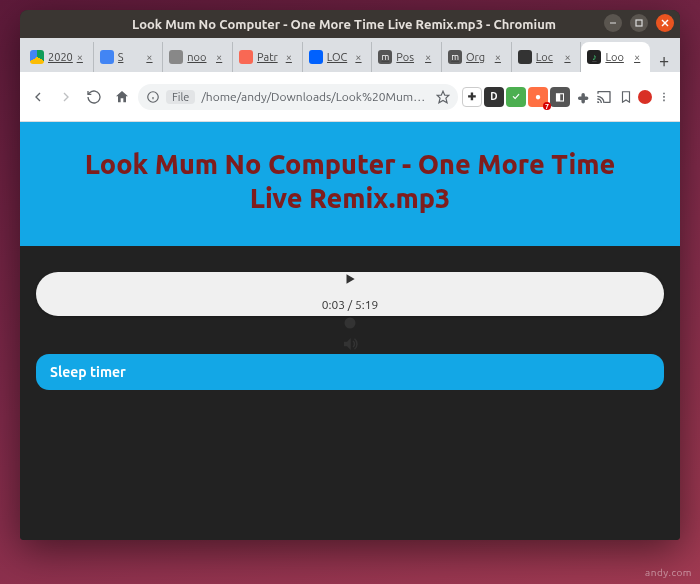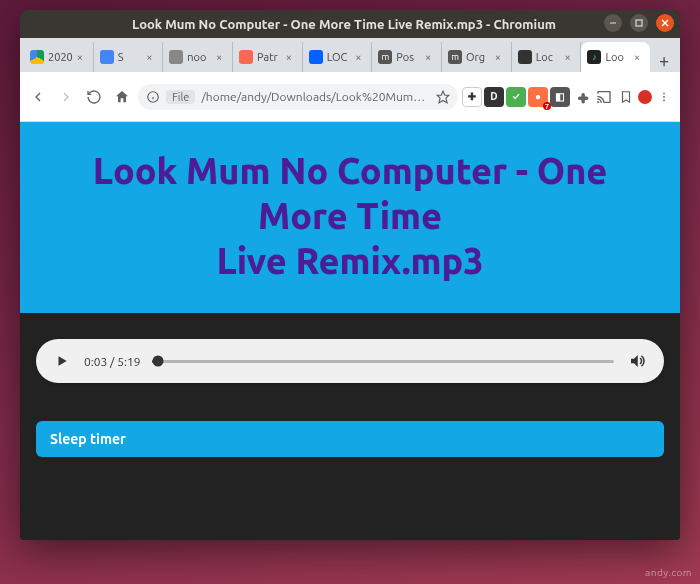--- a/index.html
+++ b/index.html
@@ -8,51 +8,51 @@
   .window { position:absolute; top:10px; left:20px; width:660px; height:530px; background:#2b2b2b; border-radius:8px 8px 4px 4px; box-shadow:0 10px 40px rgba(0,0,0,.5); display:flex; flex-direction:column; overflow:hidden; }
   
   .titlebar { height:28px; background:#3a3632; display:flex; align-items:center; position:relative; color:#e6e1dc; font-size:13px; font-weight:bold; }
   .titlebar .title { position:absolute; left:0; right:12px; text-align:center; pointer-events:none; }
   .winbtns { position:absolute; right:6px; top:4px; display:flex; gap:8px; }
   .winbtn { width:18px; height:18px; border-radius:50%; background:#5a554f; display:flex; align-items:center; justify-content:center; }
   .winbtn.close { background:#e95420; }
   .winbtn svg { width:10px; height:10px; }
   
   .tabstrip { height:34px; background:#dcdfe3; display:flex; align-items:flex-end; padding:0 4px; }
-  .tab { height:30px; display:flex; align-items:center; gap:4px; padding:0 6px; font-size:11px; color:#444; border-right:1px solid #b8bcc0; min-width:0; flex:1 1 0; max-width:70px; overflow:hidden;}
+  .tab { height:30px; display:flex; align-items:center; gap:4px; padding:0 6px; font-size:11px; color:#444; border-right:1px solid #b8bcc0; min-width:0; flex:1 1 0; max-width:70px; overflow:hidden;text-decoration:underline;}
   .tab.active { background:#fff; border-radius:8px 8px 0 0; border-right:none; }
   .tab .fav { width:14px; height:14px; border-radius:3px; flex:0 0 14px; display:flex; align-items:center; justify-content:center; font-size:9px; color:#fff;}
   .tab .lbl { white-space:nowrap; overflow:hidden; text-overflow:clip; flex:1 1 auto;}
   .tab .x { flex:0 0 10px; font-size:11px; color:#666;}
   .newtab { width:24px; height:24px; display:flex; align-items:center; justify-content:center; font-size:18px; color:#444; margin-left:2px;}
   
   .toolbar { height:50px; background:#fff; border-bottom:1px solid #dadce0; display:flex; align-items:center; padding:0 6px; gap:4px; }
   .tbtn { width:24px; height:24px; display:flex; align-items:center; justify-content:center; color:#5f6368; border-radius:50%; }
   .tbtn svg { width:16px; height:16px; }
   .omnibox { flex:1; height:26px; background:#f1f3f4; border-radius:13px; display:flex; align-items:center; padding:0 8px; gap:6px; font-size:12px; color:#5f6368; overflow:hidden;}
   .omnibox .chip { background:#e2e4e6; padding:1px 6px; border-radius:4px; font-size:11px; }
   .omnibox .url { white-space:nowrap; overflow:hidden; text-overflow:ellipsis; flex:1;}
   .ext { display:flex; gap:2px; align-items:center;}
   .exticon { width:20px; height:20px; border-radius:4px; display:flex; align-items:center; justify-content:center; font-size:10px; font-weight:bold;}
   .record { width:14px; height:14px; border-radius:50%; background:#d93025; }
   
   .page { flex:1; background:#222; overflow:auto; }
-  .hero { background:#13a7e6; color:#4c1d95; text-align:center; padding:26px 30px 30px; font-weight:800; font-size:36px; line-height:1.25; }
+  .hero { background:#13a7e6; color:#7f1d1d; text-align:center; padding:26px 30px 30px; font-weight:800; font-size:27px; line-height:1.25; }
   .hero span{ display:block;}
   .player-wrap { padding:26px 16px 38px; }
-  .player { background:#f0f0f0; border-radius:28px; height:44px; display:flex; align-items:center; padding:0 16px; gap:12px; box-shadow:0 1px 3px rgba(0,0,0,.3);}
+  .player { background:#f0f0f0; border-radius:28px; height:44px; display:flex; align-items:center; padding:0 16px; gap:12px; box-shadow:0 1px 3px rgba(0,0,0,.3);flex-direction:column;}
   .play { width:20px; height:20px; display:flex; align-items:center; justify-content:center;}
   .play svg{ width:14px; height:14px;}
   .time { font-size:12px; color:#333; }
   .track { flex:1; height:3px; background:#b5b5b5; position:relative; border-radius:2px;}
   .track .prog { position:absolute; left:0; top:0; bottom:0; width:1.2%; background:#333; border-radius:2px;}
   .track .knob { position:absolute; left:1.2%; top:50%; width:11px; height:11px; background:#333; border-radius:50%; transform:translate(-50%,-50%);}
   .vol { width:22px; height:22px; display:flex; align-items:center; justify-content:center;}
   .vol svg{width:18px;height:18px;}
-  .card { margin:0 16px 20px; background:#fff; border-radius:6px; overflow:hidden;}
+  .card { margin:0 16px 20px; background:#fff; border-radius:13px; overflow:hidden;}
   .cardhead { background:#13a7e6; color:#fff; font-weight:700; font-size:14px; padding:10px 14px;}
   .cardbody { padding:14px; display:flex; gap:10px;}
   .pill { background:#13a7e6; color:#fff; font-size:13px; font-weight:600; padding:6px 14px; border-radius:16px;}
   .fav.gdrive{background:conic-gradient(#0f9d58 0 33%,#fbbc04 33% 66%,#4285f4 66% 100%);}
   .fav.docs{background:#4285f4;}
   .fav.generic{background:#888;}
   .fav.patreon{background:#f96854;}
   .fav.dropbox{background:#0061fe;}
   .fav.dark{background:#333;}
   .fav.m{background:#555;}

